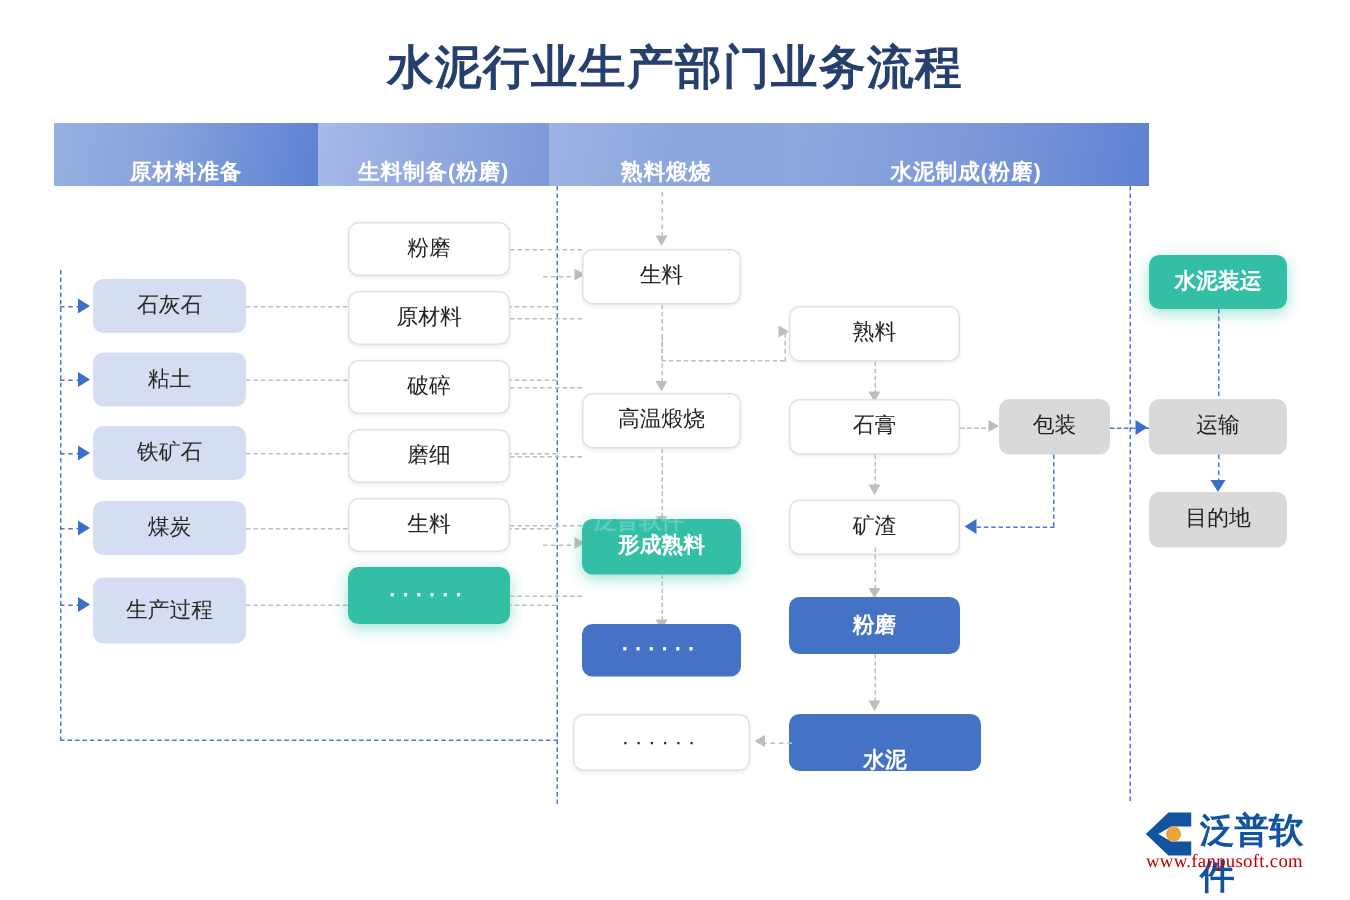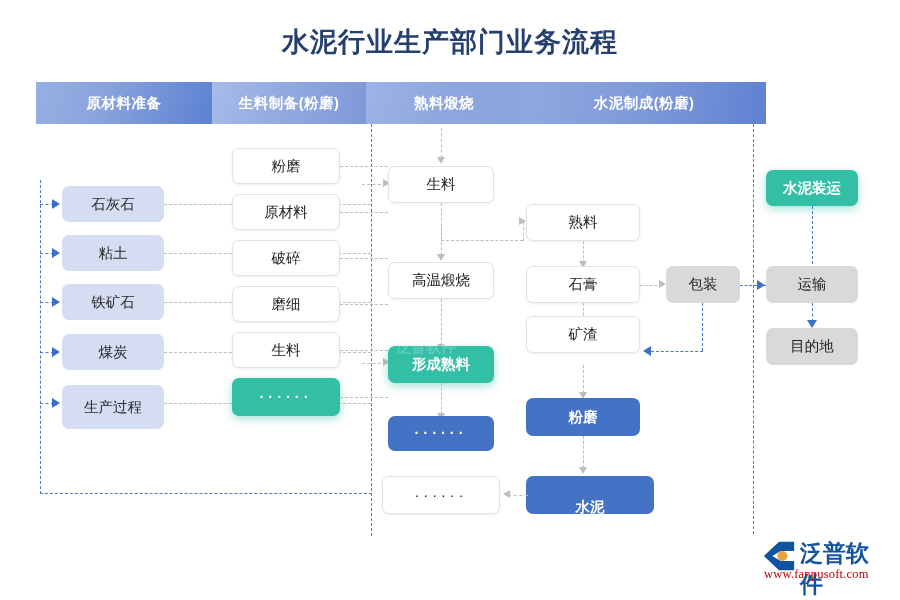--- a/index.html
+++ b/index.html
@@ -6,27 +6,27 @@
   body{
     width:900px;height:600px;background:#ffffff;
     font-family:"Liberation Sans","DejaVu Sans",sans-serif;
     overflow:hidden;position:relative;
   }
   #canvas{position:absolute;left:0;top:0;width:900px;height:600px;}
 
   
   .title{
     position:absolute;left:0;top:24px;width:900px;text-align:center;
-    font-size:27px;font-weight:bold;color:#253f6e;letter-spacing:1px;
+    font-size:31px;font-weight:bold;color:#253f6e;letter-spacing:1px;
   }
 
   
   .hdr{
     position:absolute;top:82px;height:42px;
-    display:flex;align-items:center;justify-content:center;
+    display:flex;align-items:flex-end;justify-content:center;
     color:#ffffff;font-size:14.5px;font-weight:bold;letter-spacing:.5px;
   }
   .hdr.h1{left:36px;width:176px;background:linear-gradient(100deg,#97b0e2 0%,#89a4dd 38%,#5d82d3 100%);}
   .hdr.h2{left:212px;width:154px;background:linear-gradient(100deg,#a7bbe8 0%,#93aae0 45%,#7e99d9 100%);}
   .hdr.h3{left:366px;width:156px;background:linear-gradient(100deg,#9db3e4 0%,#8da7de 50%,#8ba5dd 100%);}
   .hdr.h4{left:522px;width:244px;background:linear-gradient(100deg,#8fa9df 0%,#7e99d9 50%,#5e82d2 100%);}
 
   
   .node{
     position:absolute;box-sizing:border-box;
@@ -205,21 +205,21 @@
   <div class="ln vd" style="left:583px; top:241px; height:22px;"></div>
   <div class="ar ar-d" style="left:579px; top:261px;"></div>
 
   <div class="node n-white" style="left:526px; top:266px; width:114px; height:37px;">
     <span>石膏</span>
     </div>
 
   <div class="ln vd" style="left:583px; top:303px; height:22px;"></div>
   <div class="ar ar-d" style="left:579px; top:323px;"></div>
 
-  <div class="node n-white" style="left:526px; top:316px; width:114px; height:37px;justify-content:center;">
+  <div class="node n-white" style="left:526px; top:333px; width:114px; height:37px;justify-content:center;">
     <span>矿渣</span>
     </div>
 
   <div class="ln vd" style="left:583px; top:365px; height:28px;"></div>
   <div class="ar ar-d" style="left:579px; top:392px;"></div>
 
   <div class="node n-blue" style="left:526px; top:398px; width:114px; height:38px;">
     <span>粉磨</span>
     </div>
 

